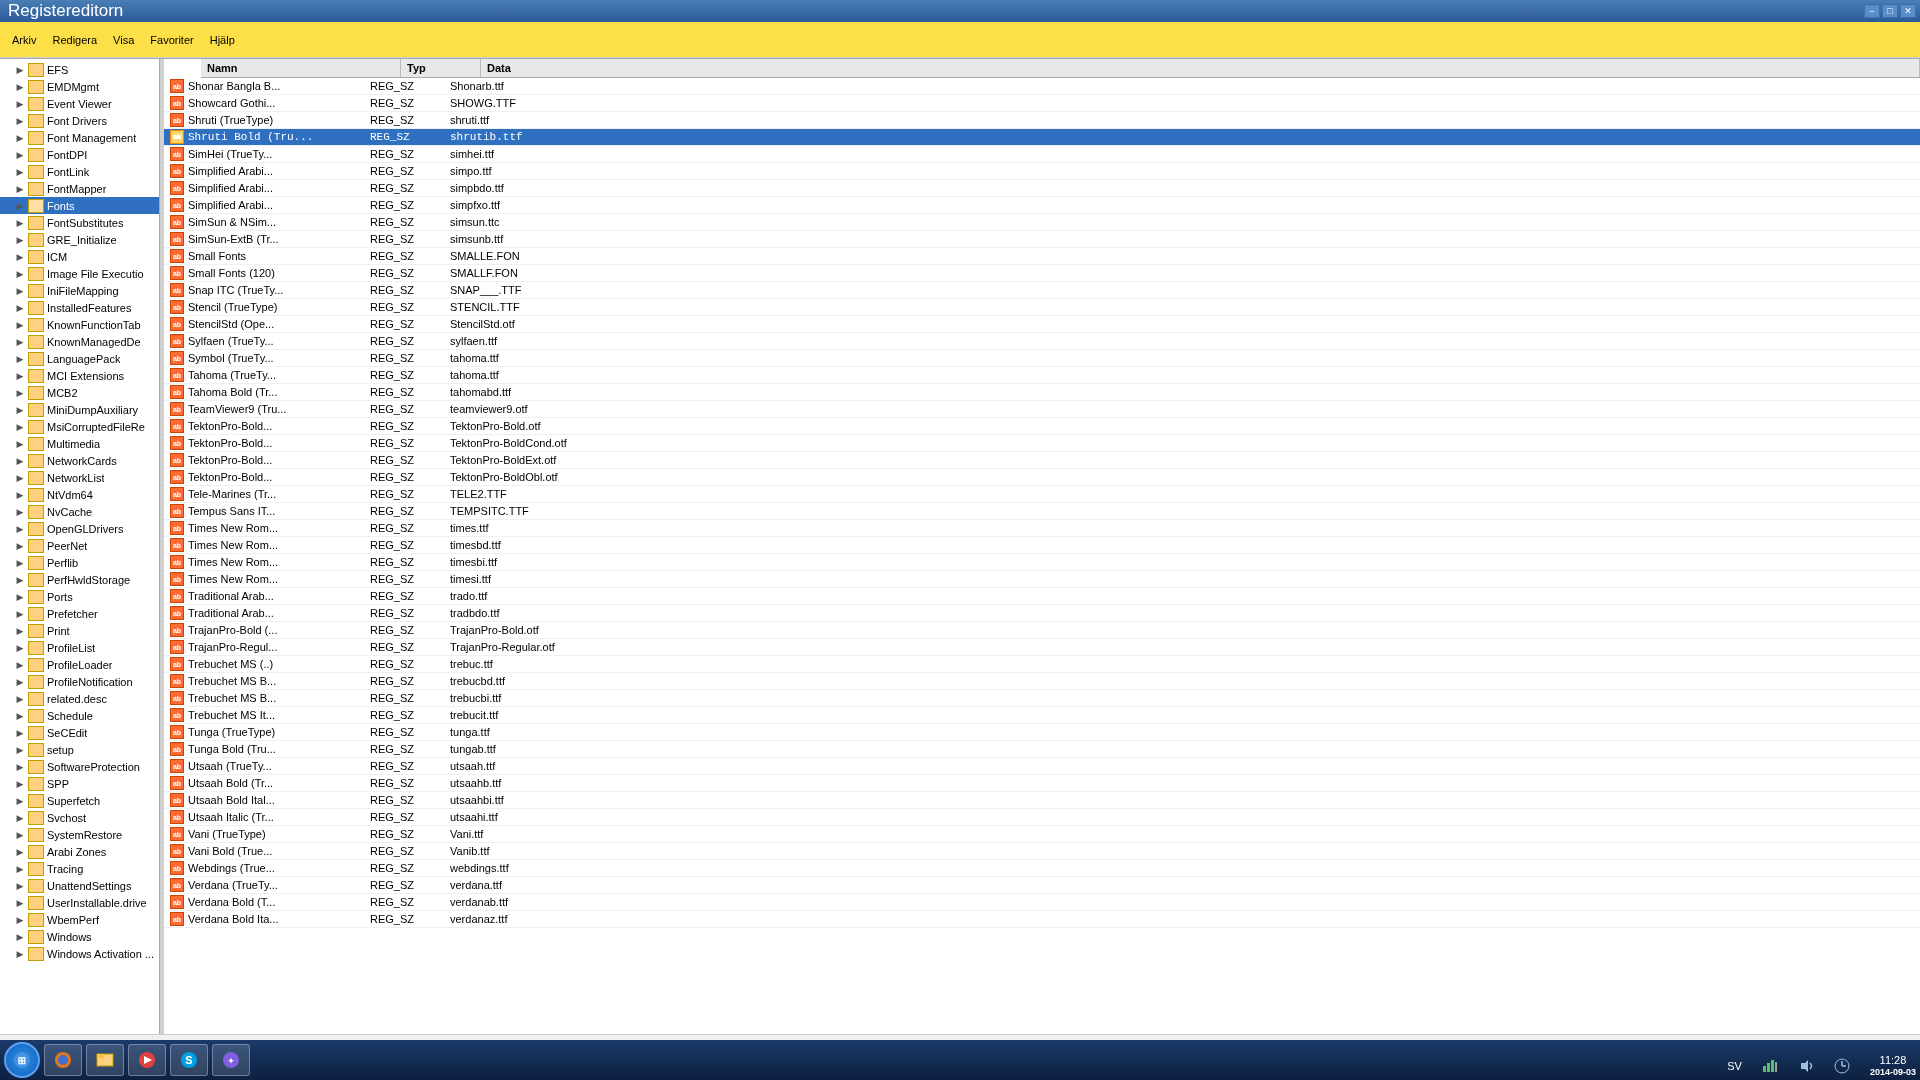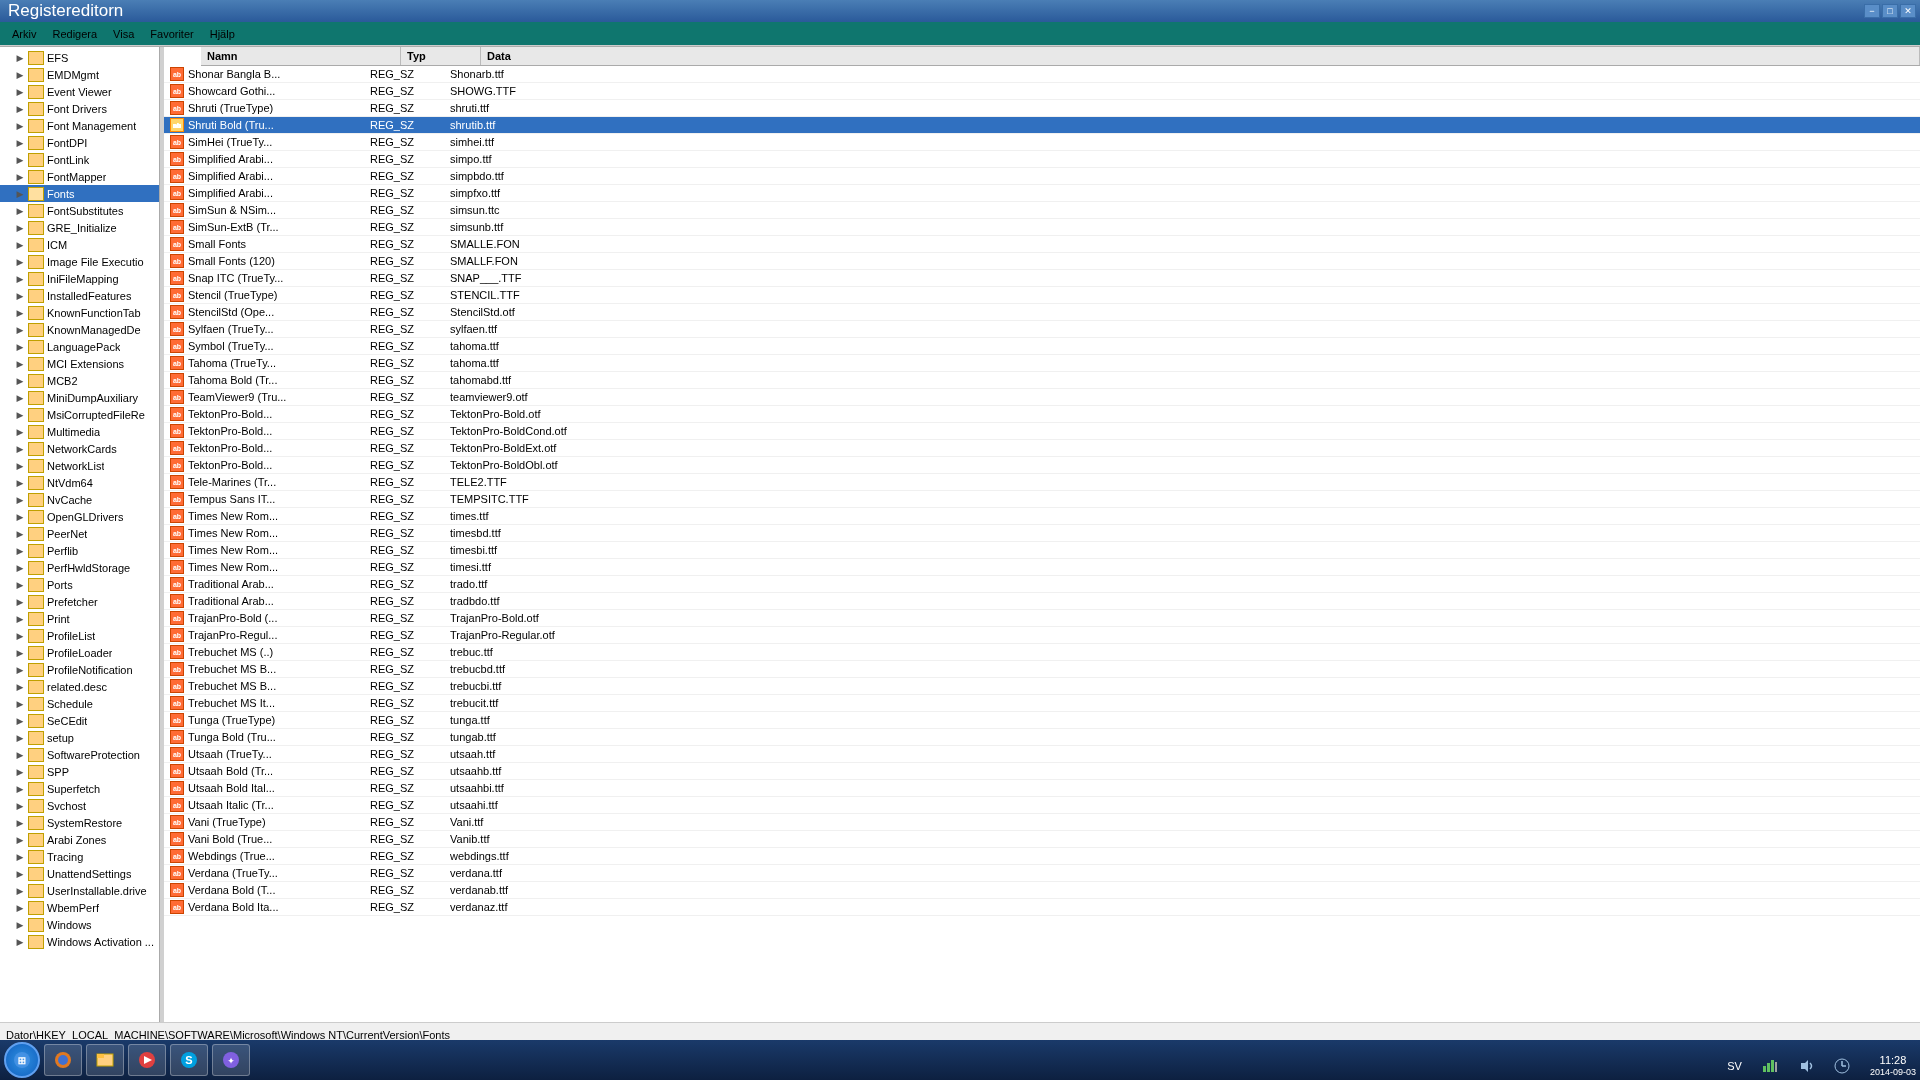--- a/index.html
+++ b/index.html
@@ -18,23 +18,23 @@
     #titlebar-title { font-size: 17px; padding-left: 4px; }
     #titlebar-controls { display: flex; gap: 2px; }
     .title-btn {
       width: 16px; height: 14px; background: #5a8ec8; border: 1px solid #3a6ea8;
       color: white; font-size: 9px; display: flex; align-items: center; justify-content: center;
       cursor: pointer;
     }
     
     
     #menubar {
-      background: #0f766e;
+      background: #fde047;
       border-bottom: 1px solid #ccc;
-      height: 24px;
+      height: 36px;
       display: flex;
       align-items: center;
       padding: 0 4px;
     }
     .menu-item {
       padding: 2px 8px;
       cursor: pointer;
       font-size: 11px;
     }
     
@@ -123,21 +123,21 @@
     }
     
     
     .table-row {
       display: grid;
       grid-template-columns: 200px 80px 1fr;
       border-bottom: 1px solid #f0f0f0;
       height: 17px;
       align-items: center;
     }
-    .table-row.selected { background: #3070c0; color: white; }
+    .table-row.selected { background: #3070c0; color: white; font-family: Liberation Mono, monospace; }
     .table-row.selected .row-icon { filter: brightness(2); }
     
     .row-cell {
       padding: 1px 6px;
       font-size: 11px;
       overflow: hidden;
       text-overflow: ellipsis;
       white-space: nowrap;
       display: flex;
       align-items: center;
@@ -1032,16 +1032,16 @@
       <polygon points="3,5 7,5 10,2 10,14 7,11 3,11" fill="#a0c0e0"></polygon>
       <path d="M12,5 Q15,8 12,11" stroke="#a0c0e0" fill="none" stroke-width="1.5"></path>
     </svg>
     <svg width="16" height="16" viewBox="0 0 16 16">
       <circle cx="8" cy="8" r="7" fill="none" stroke="#a0c0e0" stroke-width="1"></circle>
       <line x1="8" y1="8" x2="8" y2="3" stroke="#a0c0e0" stroke-width="1.5"></line>
       <line x1="8" y1="8" x2="12" y2="8" stroke="#a0c0e0" stroke-width="1.5"></line>
     </svg>
     <div style="display:flex;flex-direction:column;align-items:center;line-height:1.3;">
       <span>11:28</span>
-      <span style="font-size:9px;">2014-09-03</span>
+      <span style="font-size:9px;font-weight:bold;">2014-09-03</span>
     </div>
   </div>
 </div>
 
 </body></html>

